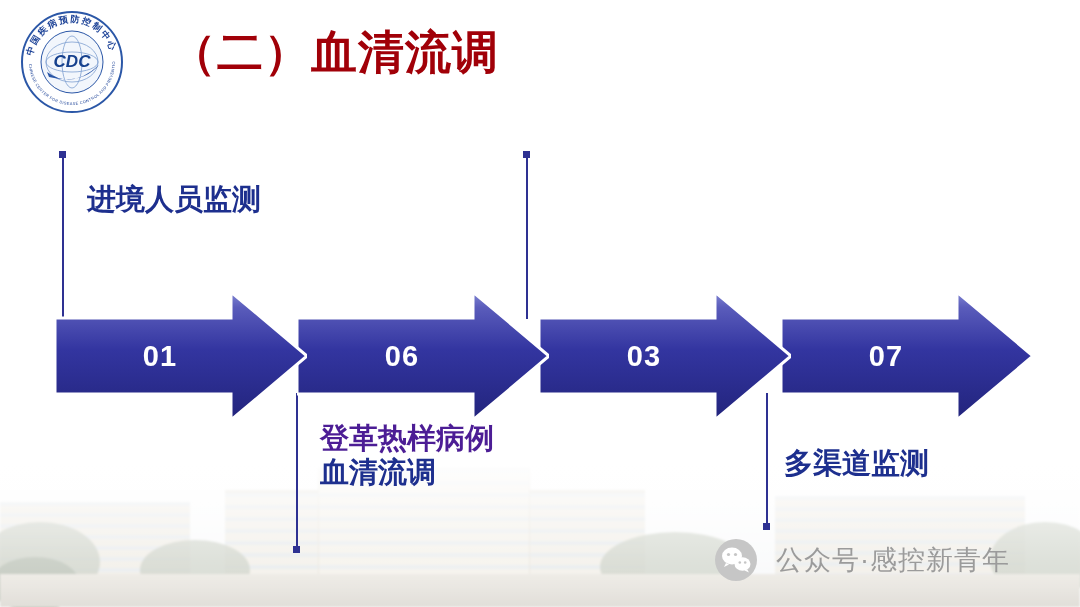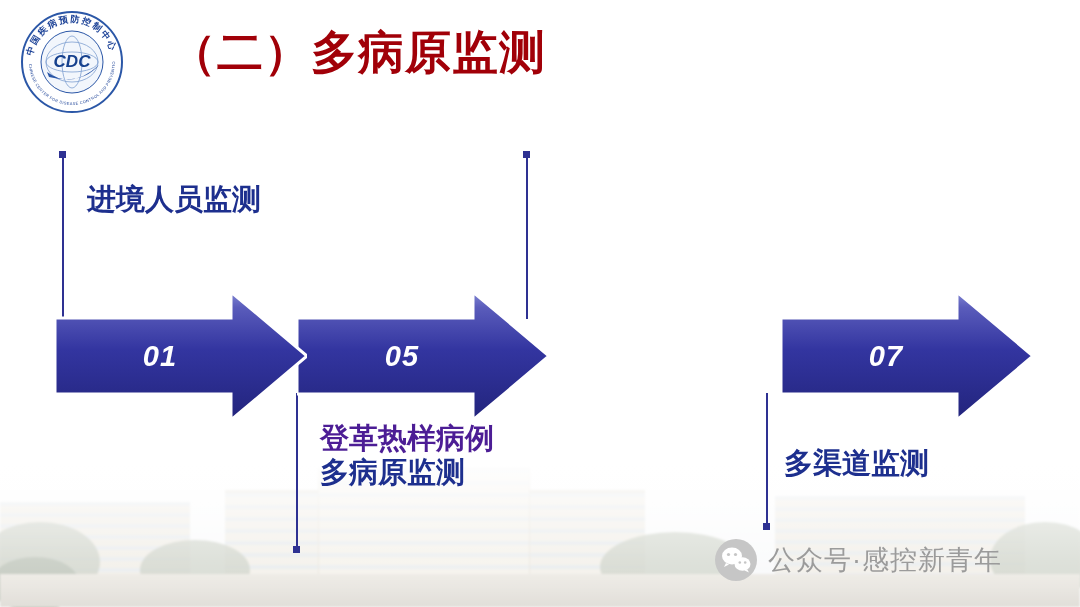--- a/index.html
+++ b/index.html
@@ -37,35 +37,35 @@
   }
 
   
   .connector { position:absolute; width:2px; background:#2e3192; z-index:2; }
   .conn-dot  { position:absolute; width:7px; height:7px; background:#2e3192; z-index:2; }
   .step-label { position:absolute; z-index:3; font-size:29px; font-weight:bold; color:#1d2f8e; white-space:nowrap; line-height:34px; }
   .step-label .red  { color:#4c1d95; display:block; }
   .step-label .blue { color:#1d2f8e; display:block; }
 
   
-  .arrow { position:absolute; top:292px; width:252px; height:128px;font-style:italic; }
+  .arrow { position:absolute; top:292px; width:252px; height:128px; }
   .arrow svg { display:block; width:100%; height:100%; }
   .arrow-num {
     position:absolute; left:0; top:0; width:210px; height:100%;
     display:flex; align-items:center; justify-content:center;
     color:#ffffff; font-size:29px; font-weight:bold; letter-spacing:1px;
   }
   .a1 { left:55px;  z-index:6; }
   .a2 { left:297px; z-index:5; }
   .a3 { left:539px; z-index:4; }
   .a4 { left:781px; z-index:3; }
 
   
   .footer { position:absolute; left:714px; top:538px; z-index:5; display:flex; align-items:center; }
-  .footer-text { margin-left:10px; font-size:27px; color:#9b9b9b; letter-spacing:1px; white-space:nowrap;text-align:center; }
+  .footer-text { margin-left:18px; font-size:27px; color:#9b9b9b; letter-spacing:1px; white-space:nowrap;text-align:center; }
 </style>
 </head>
 <body>
 
 <div class="slide">
 
   <div class="bg-photo">
     <div class="bg-sky"></div>
     <div class="bg-bld-left"></div>
     <div class="bg-bld-main"></div>
@@ -93,36 +93,36 @@
     <text font-size="3.9" fill="#1a4096" letter-spacing="0.4">
       <textPath href="#arcBottom" startOffset="2">CHINESE CENTER FOR DISEASE CONTROL AND PREVENTION</textPath>
     </text>
     <ellipse cx="52" cy="52" rx="26" ry="10" fill="none" stroke="#7f9fd0" stroke-width="0.8"></ellipse>
     <ellipse cx="52" cy="52" rx="26" ry="20" fill="none" stroke="#7f9fd0" stroke-width="0.8"></ellipse>
     <ellipse cx="52" cy="52" rx="10" ry="26" fill="none" stroke="#7f9fd0" stroke-width="0.8"></ellipse>
     <path d="M 27,62 Q 52,80 79,55 Q 62,75 29,67 Z" fill="#2b57a7"></path>
     <text x="52" y="57" text-anchor="middle" font-size="17" font-weight="bold" font-style="italic" fill="#16418e">CDC</text>
   </svg>
 
-  <div class="page-title">（二）多病原监测</div>
+  <div class="page-title">（二）血清流调</div>
 
   <div class="conn-dot" style="left:59px; top:151px;"></div>
   <div class="connector" style="left:62px; top:156px; height:163px;"></div>
   <div class="step-label" style="left:87px; top:182px;">
     <span class="blue">进境人员监测</span>
   </div>
 
   <div class="conn-dot" style="left:523px; top:151px;"></div>
   <div class="connector" style="left:526px; top:156px; height:163px;"></div>
 
   <div class="connector" style="left:296px; top:393px; height:153px;"></div>
   <div class="conn-dot" style="left:293px; top:546px;"></div>
   <div class="step-label" style="left:320px; top:421px;">
     <span class="red">登革热样病例</span>
-    <span class="blue">多病原监测</span>
+    <span class="blue">血清流调</span>
   </div>
 
   <div class="connector" style="left:766px; top:393px; height:130px;"></div>
   <div class="conn-dot" style="left:763px; top:523px;"></div>
   <div class="step-label" style="left:784px; top:446px;">
     <span class="blue">多渠道监测</span>
   </div>
 
   <div class="arrow a1">
     <svg viewBox="0 0 252 128">
@@ -144,23 +144,37 @@
       <defs>
           <linearGradient id="g2" x1="0" y1="0" x2="0" y2="1">
         <stop offset="0" stop-color="#8085d2"></stop>
             <stop offset="0.12" stop-color="#5a5cbb"></stop>
         <stop offset="0.45" stop-color="#3335a0"></stop>
             <stop offset="1" stop-color="#22247c"></stop>
       </linearGradient>
         </defs>
       <polygon points="0,26 176,26 176,0 252,64 176,128 176,102 0,102" fill="url(#g2)" stroke="#ffffff" stroke-width="3"></polygon>
     </svg>
-    <div class="arrow-num">05</div>
-  </div>
-
+    <div class="arrow-num">06</div>
+  </div>
+
+  <div class="arrow a3">
+    <svg viewBox="0 0 252 128">
+      <defs>
+          <linearGradient id="g3" x1="0" y1="0" x2="0" y2="1">
+        <stop offset="0" stop-color="#8085d2"></stop>
+            <stop offset="0.12" stop-color="#5a5cbb"></stop>
+        <stop offset="0.45" stop-color="#3335a0"></stop>
+            <stop offset="1" stop-color="#22247c"></stop>
+      </linearGradient>
+        </defs>
+      <polygon points="0,26 176,26 176,0 252,64 176,128 176,102 0,102" fill="url(#g3)" stroke="#ffffff" stroke-width="3"></polygon>
+    </svg>
+    <div class="arrow-num">03</div>
+  </div>
 
   <div class="arrow a4">
     <svg viewBox="0 0 252 128">
       <defs>
           <linearGradient id="g4" x1="0" y1="0" x2="0" y2="1">
         <stop offset="0" stop-color="#8085d2"></stop>
             <stop offset="0.12" stop-color="#5a5cbb"></stop>
         <stop offset="0.45" stop-color="#3335a0"></stop>
             <stop offset="1" stop-color="#22247c"></stop>
       </linearGradient>

